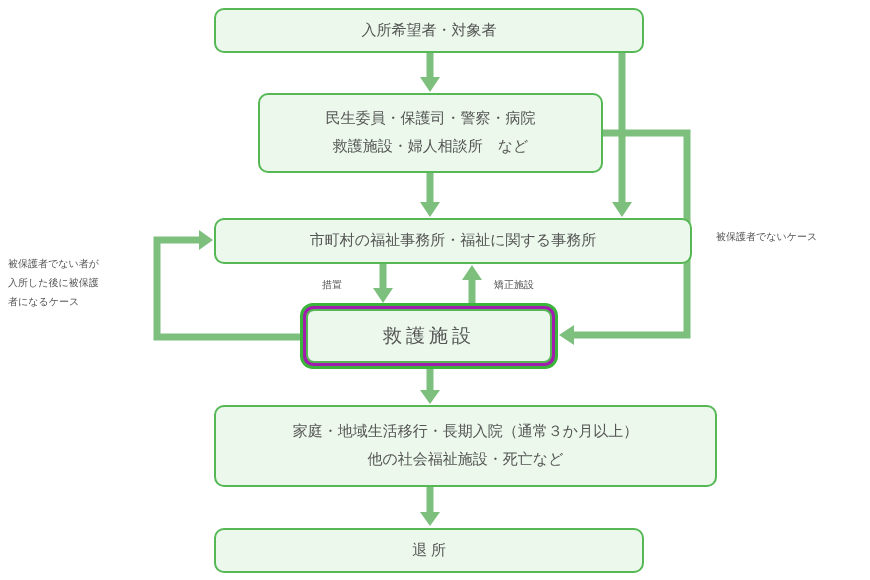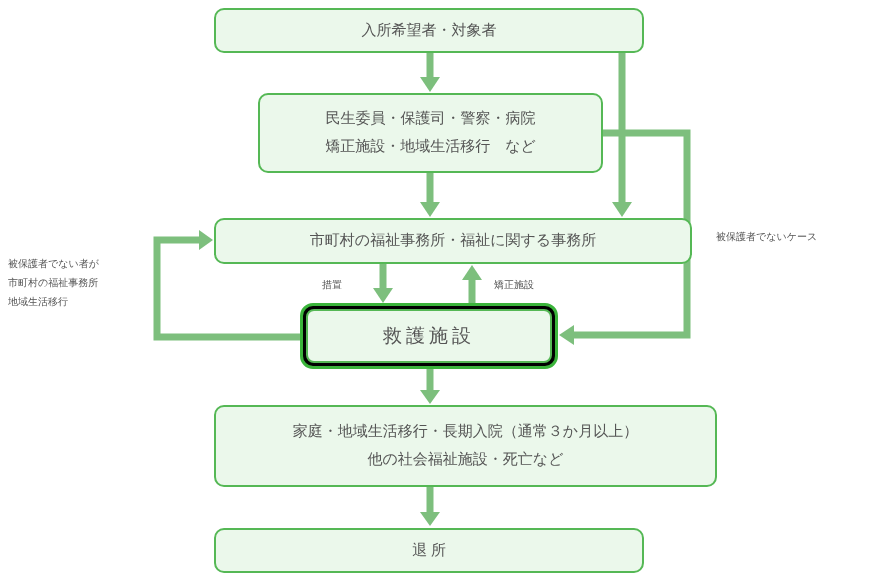--- a/index.html
+++ b/index.html
@@ -27,21 +27,21 @@
     display:flex;flex-direction:column;align-items:center;justify-content:center;
     font-size:15px;line-height:1.85;text-align:center;
   }
   #n-applicants{left:214px;top:8px;width:430px;height:45px}
   #n-referral{left:258px;top:93px;width:345px;height:80px}
   #n-welfare{left:214px;top:218px;width:478px;height:46px}
   #n-leaving{left:214px;top:405px;width:503px;height:82px}
   #n-discharge{left:214px;top:528px;width:430px;height:45px}
   #n-kyugo{
     position:absolute;left:300px;top:303px;width:258px;height:66px;box-sizing:border-box;
-    border:3px solid var(--kyugo-outer);border-radius:13px;background:#000000;padding:3px;
+    border:3px solid var(--kyugo-outer);border-radius:13px;background:#a21caf;padding:3px;
   }
   #n-kyugo .inner{
     width:100%;height:100%;box-sizing:border-box;
     border:2px solid var(--box-border);border-radius:8px;background:var(--box-fill);
     display:flex;align-items:center;justify-content:center;
     font-size:19px;letter-spacing:4px;color:var(--text);
   }
   .elabel{position:absolute;font-size:10px;white-space:nowrap;color:var(--text)}
   #lbl-placement{left:322px;top:278px}
   #lbl-placement-request{left:494px;top:278px}
@@ -91,21 +91,21 @@
       <polygon class="head" points="420,512 440,512 430,526"></polygon>
     </g>
   </svg>
 
   <div class="node" id="n-applicants">
     <div>入所希望者・対象者</div>
   </div>
 
   <div class="node" id="n-referral">
     <div>民生委員・保護司・警察・病院</div>
-    <div>矯正施設・地域生活移行　など</div>
+    <div>救護施設・婦人相談所　など</div>
   </div>
 
   <div class="node" id="n-welfare">
     <div>市町村の福祉事務所・福祉に関する事務所</div>
   </div>
 
   <div id="n-kyugo">
     <div class="inner">救護施設</div>
   </div>
 
@@ -119,17 +119,17 @@
   </div>
 
   <div class="elabel" id="lbl-placement">措置</div>
 
   <div class="elabel" id="lbl-placement-request">矯正施設</div>
 
   <div class="elabel" id="lbl-non-protected">被保護者でないケース</div>
 
   <div class="elabel" id="lbl-note">
     <div>被保護者でない者が</div>
-    <div>市町村の福祉事務所</div>
-    <div>地域生活移行</div>
+    <div>入所した後に被保護</div>
+    <div>者になるケース</div>
   </div>
 
 </div>
 
 </body></html>

